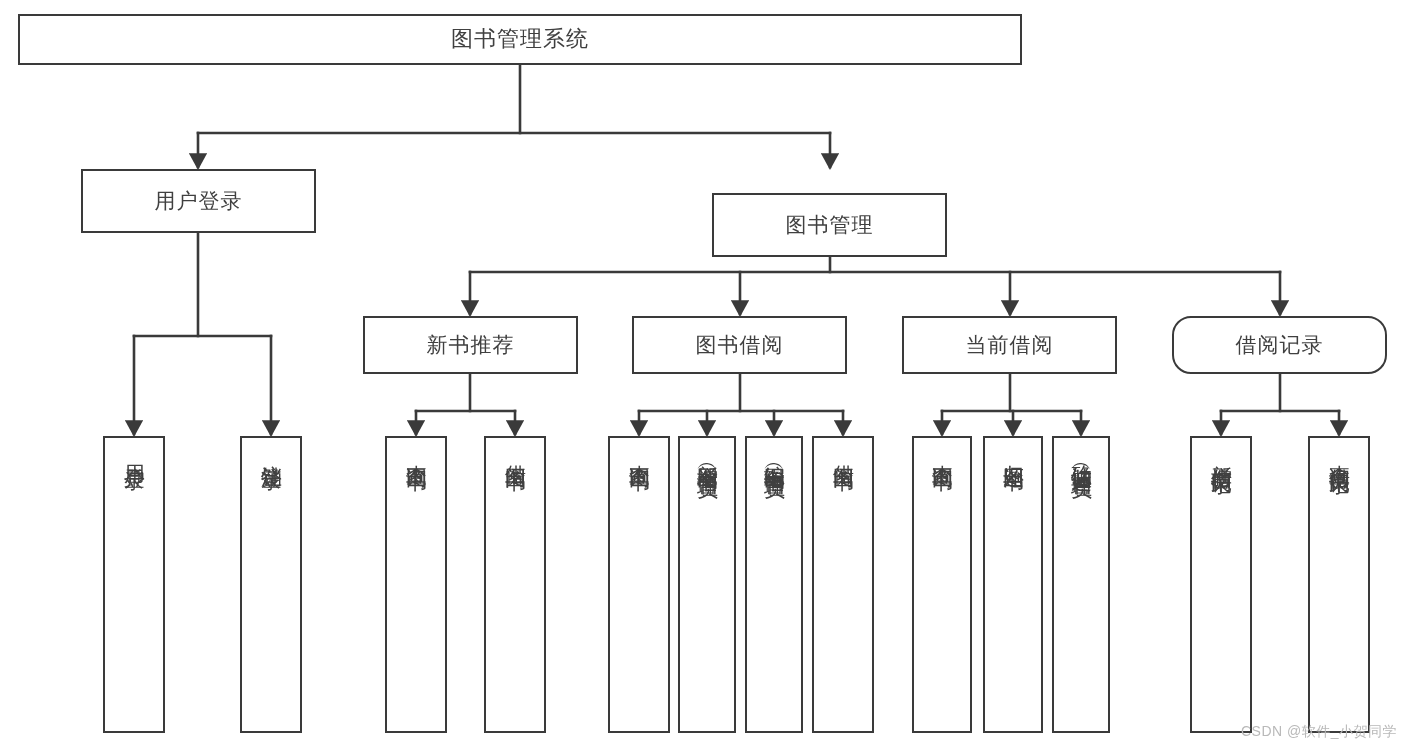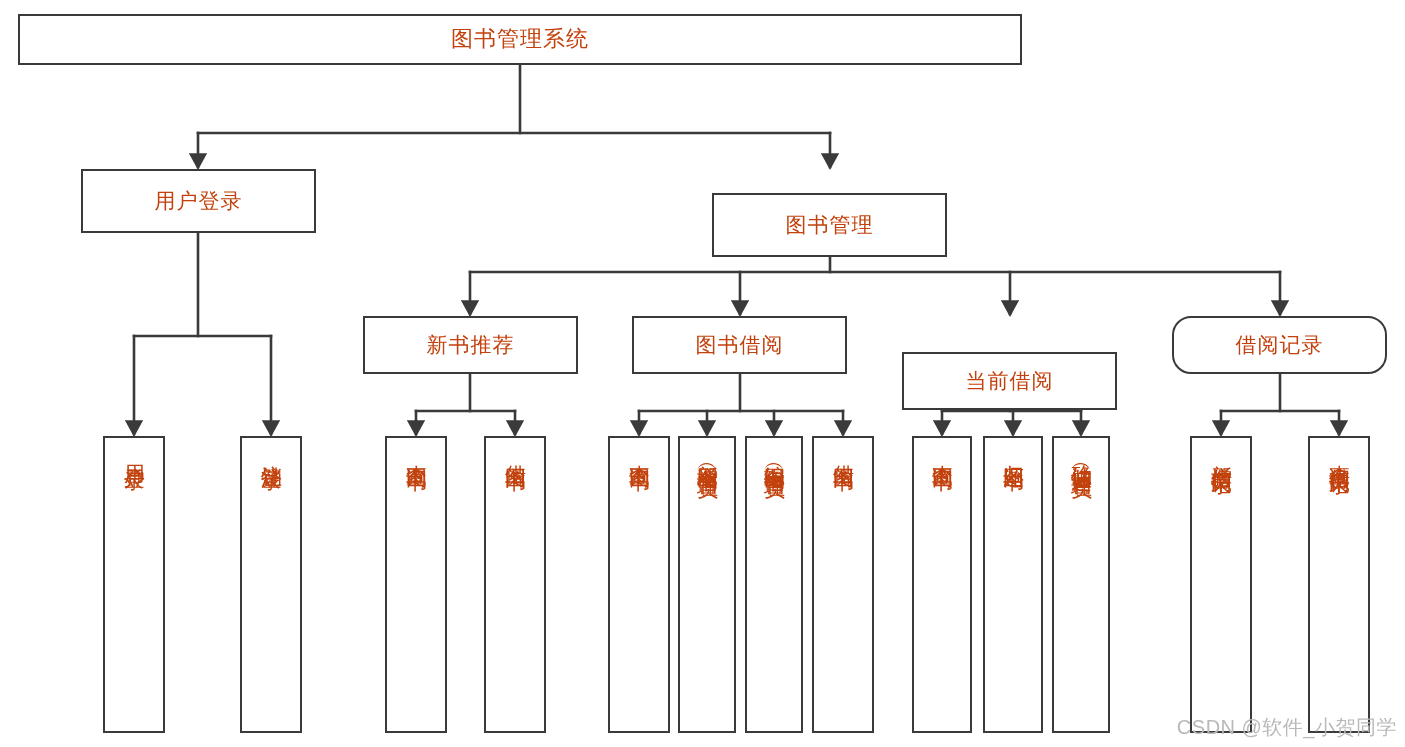--- a/index.html
+++ b/index.html
@@ -27,21 +27,21 @@
     pointer-events: none;
   }
   .node {
     position: absolute;
     box-sizing: border-box;
     border: 2px solid #3a3a3a;
     background: #ffffff;
     display: flex;
     align-items: center;
     justify-content: center;
-    color: #c2410c;
+    color: #404040;
     z-index: 2;
   }
   .node.horiz {
     font-size: 21px;
     letter-spacing: 1px;
     line-height: 1.1;
   }
   .node.root {
     font-size: 22px;
   }
@@ -55,21 +55,21 @@
     font-size: 21px;
     line-height: 1.18;
     letter-spacing: 2px;
     white-space: nowrap;
     display: block;
   }
   .watermark {
     position: absolute;
     right: 8px;
     bottom: 6px;
-    font-size: 20px;
+    font-size: 14px;
     color: #b9b9b9;
     letter-spacing: 0.5px;
     z-index: 5;
     white-space: nowrap;
   }
 </style>
 </head>
 <body>
 
 <div id="canvas">
@@ -134,21 +134,21 @@
   <div class="node horiz" style="left: 712px; top: 169px; width: 235px; height: 64px; margin-top: 24px;">
     <span>图书管理</span>
   </div>
 
   <div class="node horiz" style="left: 363px; top: 316px; width: 215px; height: 58px;">
     <span>新书推荐</span>
   </div>
   <div class="node horiz" style="left: 632px; top: 316px; width: 215px; height: 58px;">
     <span>图书借阅</span>
   </div>
-  <div class="node horiz" style="left: 902px; top: 316px; width: 215px; height: 58px; margin-top: 36px;">
+  <div class="node horiz" style="left: 902px; top: 316px; width: 215px; height: 58px;">
     <span>当前借阅</span>
   </div>
   <div class="node horiz" style="left: 1172px; top: 316px; width: 215px; height: 58px; border-radius: 19px;">
     <span>借阅记录</span>
   </div>
 
   <div class="node vert" style="left: 103px; top: 436px; width: 62px; height: 297px;">
     <span class="vlabel">用户登录</span>
   </div>
   <div class="node vert" style="left: 240px; top: 436px; width: 62px; height: 297px;">

